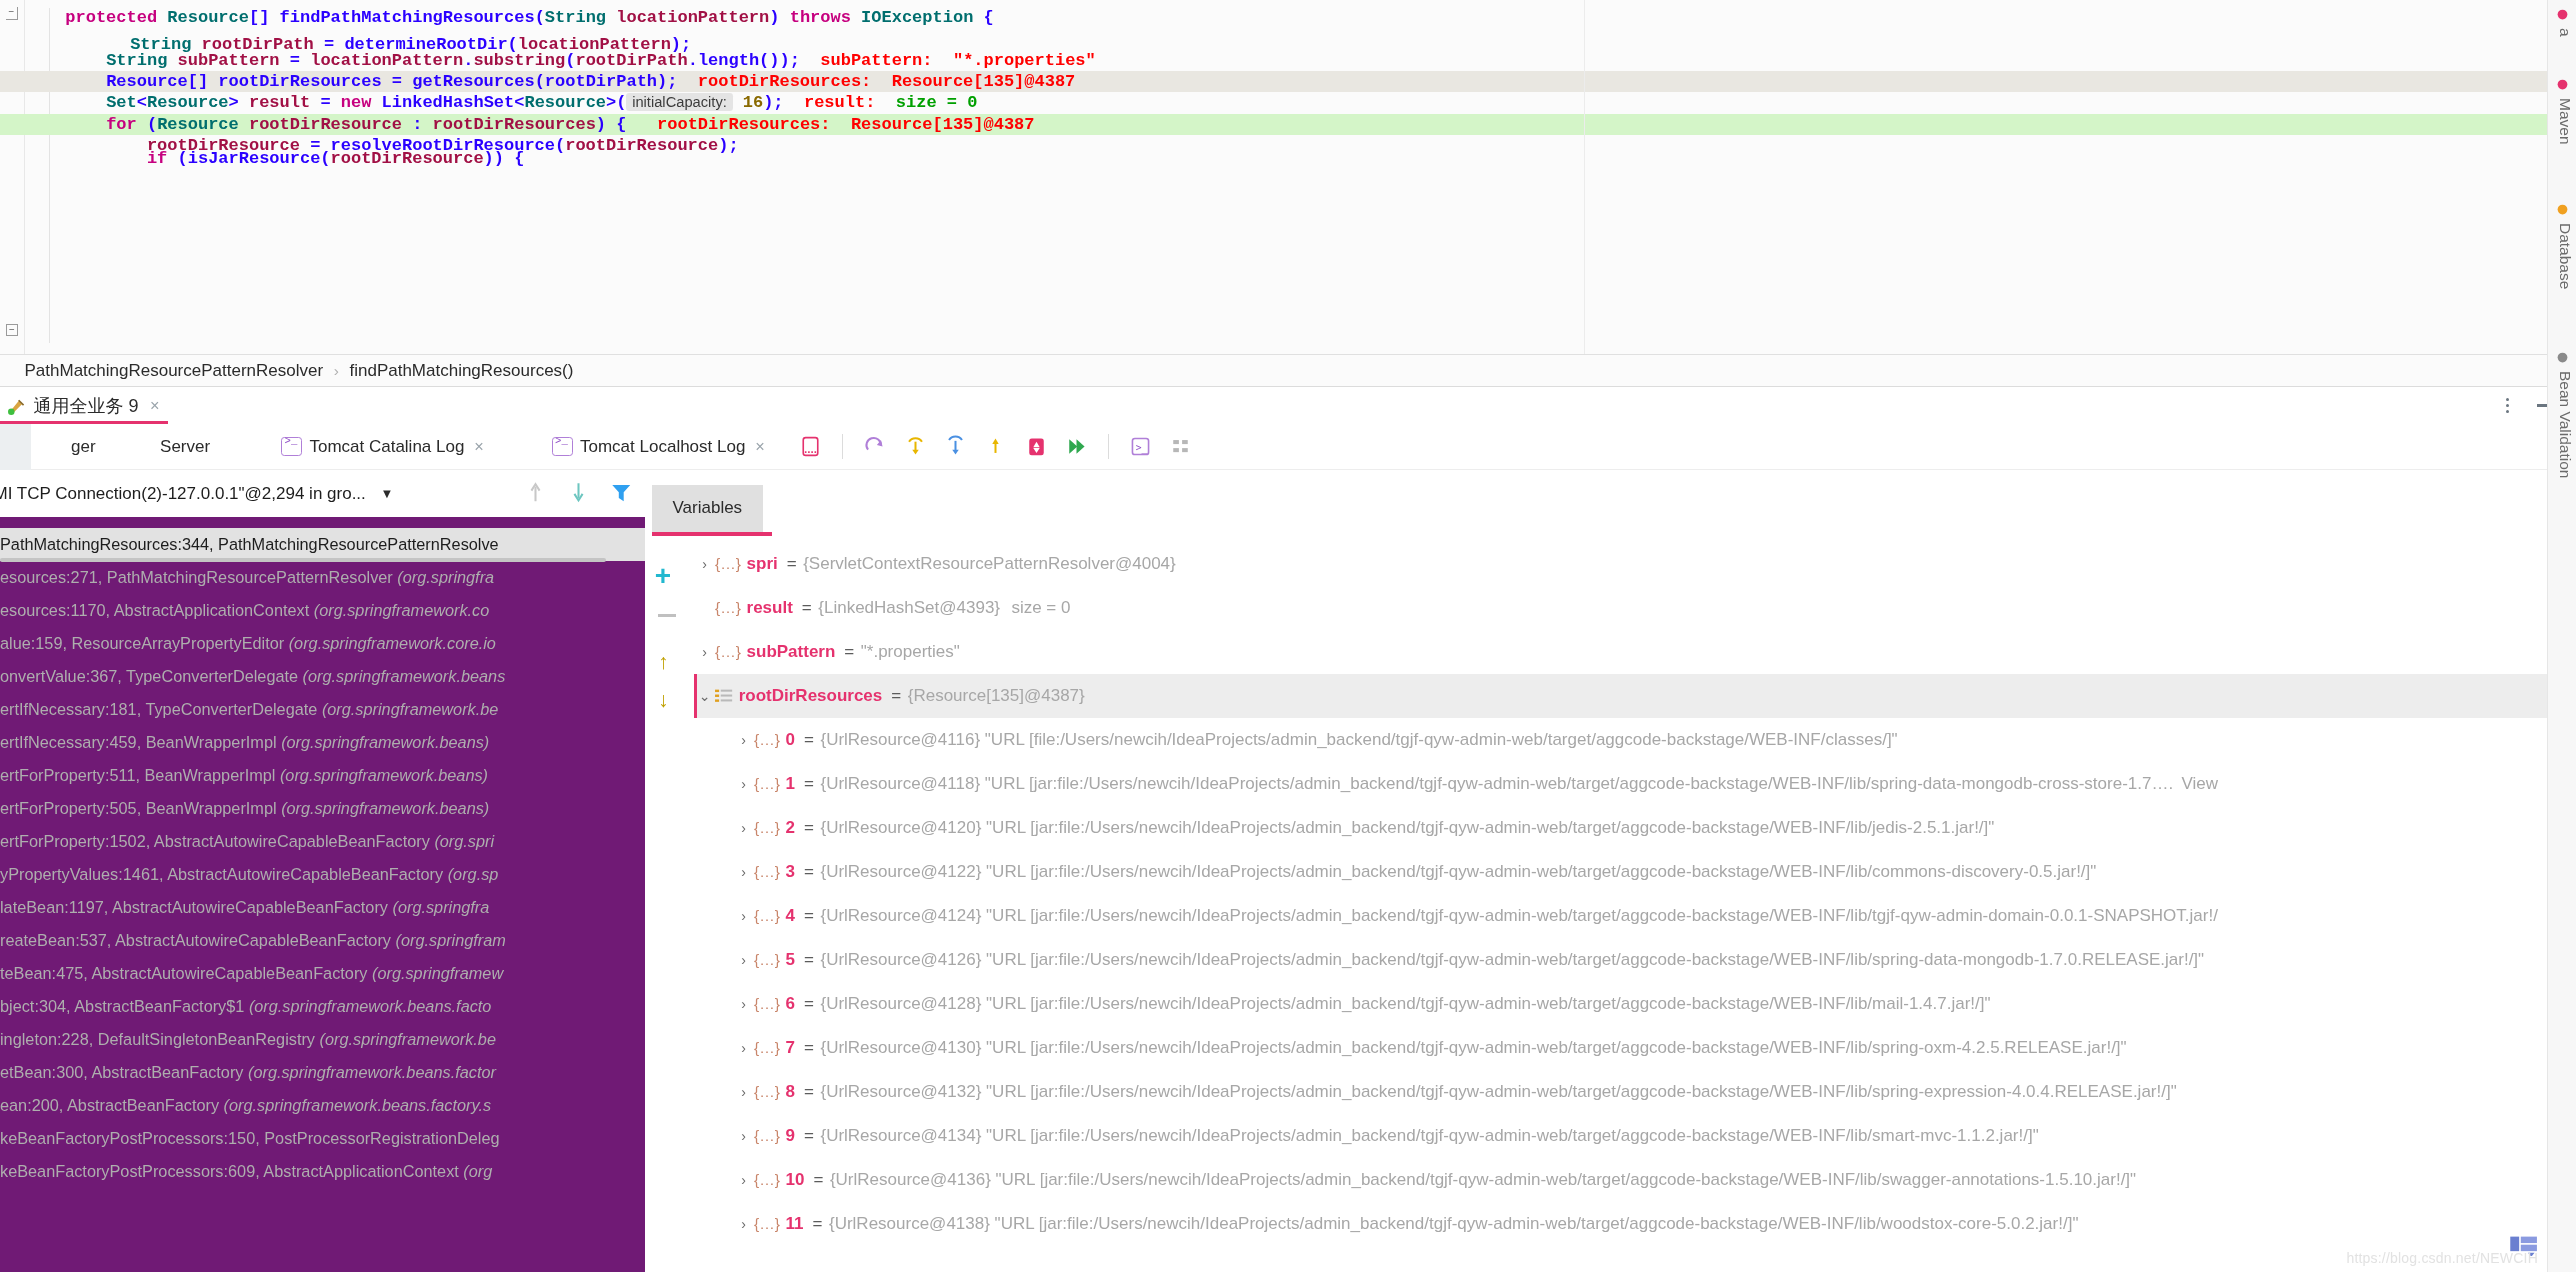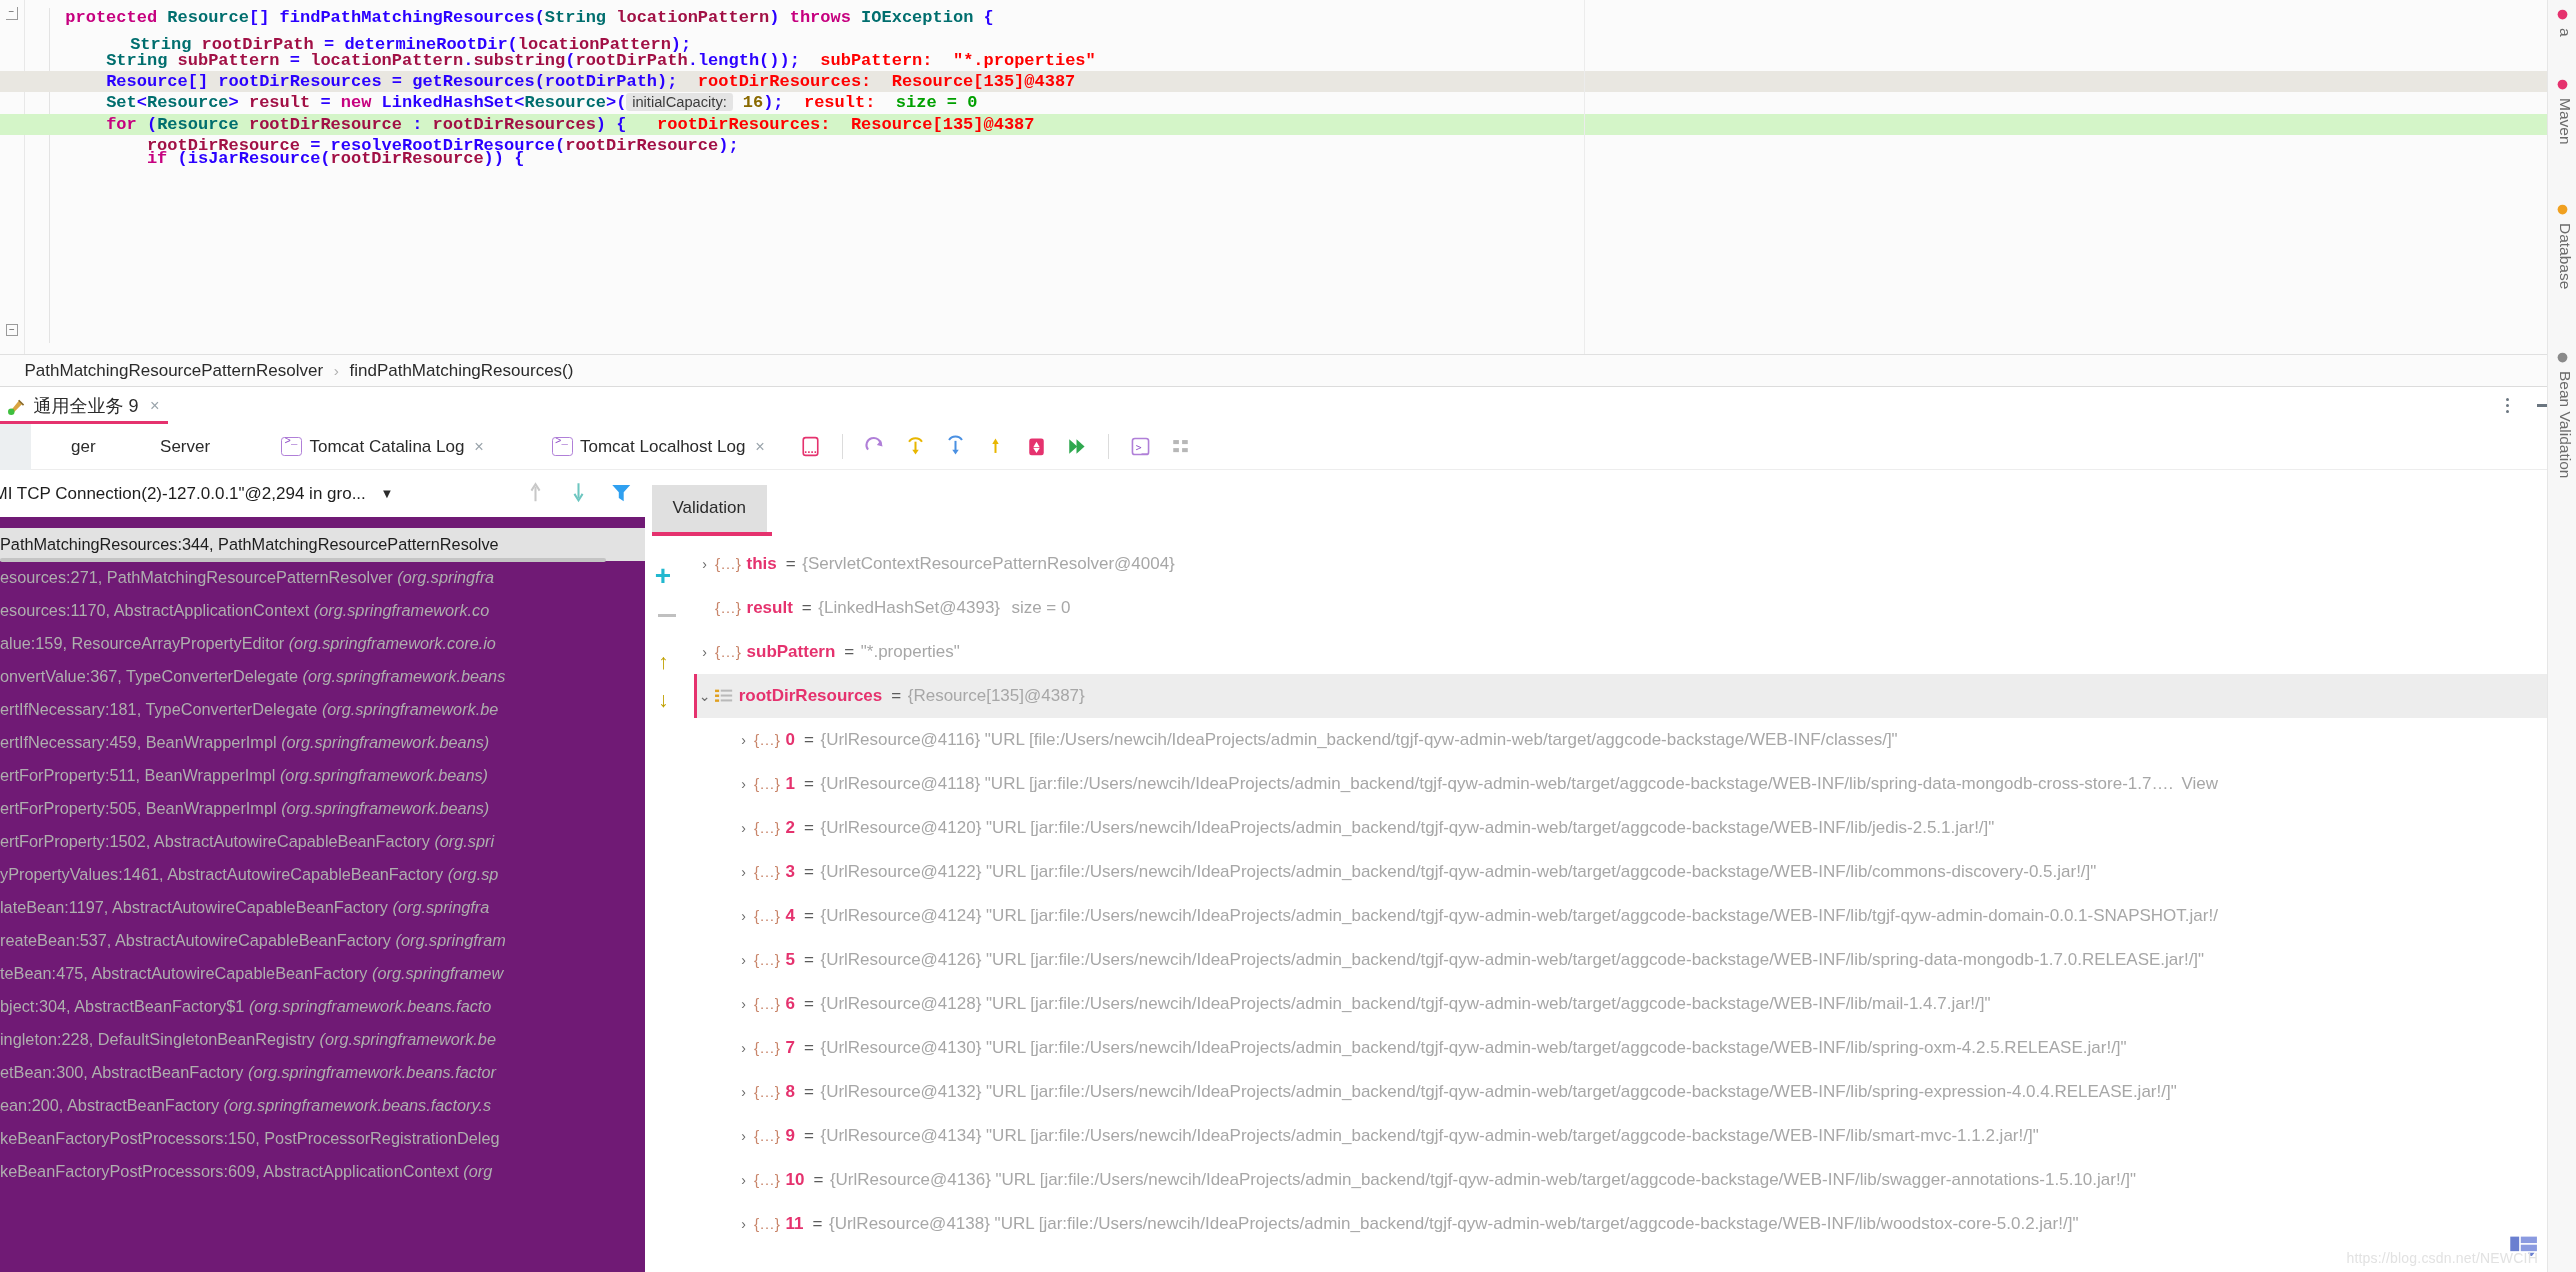--- a/index.html
+++ b/index.html
@@ -446,35 +446,35 @@
           <div class="frame-row"><span>ean:200, AbstractBeanFactory </span><span class="pkg">(org.springframework.beans.factory.s</span></div>
           <div class="frame-row"><span>keBeanFactoryPostProcessors:150, PostProcessorRegistrationDeleg</span></div>
           <div class="frame-row"><span>keBeanFactoryPostProcessors:609, AbstractApplicationContext </span><span class="pkg">(org</span></div>
         </div>
     </div>
 
   </div>
 
   <div class="vars-panel">
     <div class="vars-tab">
-      <span>Validation</span>
+      <span>Variables</span>
     </div>
     <div class="vars-tab-underline"></div>
 
     <span class="plus-btn">+</span>
     <span class="minus-btn"></span>
     <span class="up-btn">↑</span>
     <span class="dn-btn">↓</span>
 
     <div class="vars-tree">
       <div id="vars-body" style="padding-left:49px">
           <div class="vrow">
             <span class="arrow">›</span>
             <span class="brace">{…}</span>
-            <span class="vname">this</span>
+            <span class="vname">spri</span>
             <span class="veq">=</span>
             <span class="vval">{ServletContextResourcePatternResolver@4004}</span>
           </div>
           <div class="vrow">
             <span class="arrow"></span>
             <span class="brace">{…}</span>
             <span class="vname">result</span>
             <span class="veq">=</span>
             <span class="vval">{LinkedHashSet@4393}</span>
             <span class="vextra">size = 0</span>

